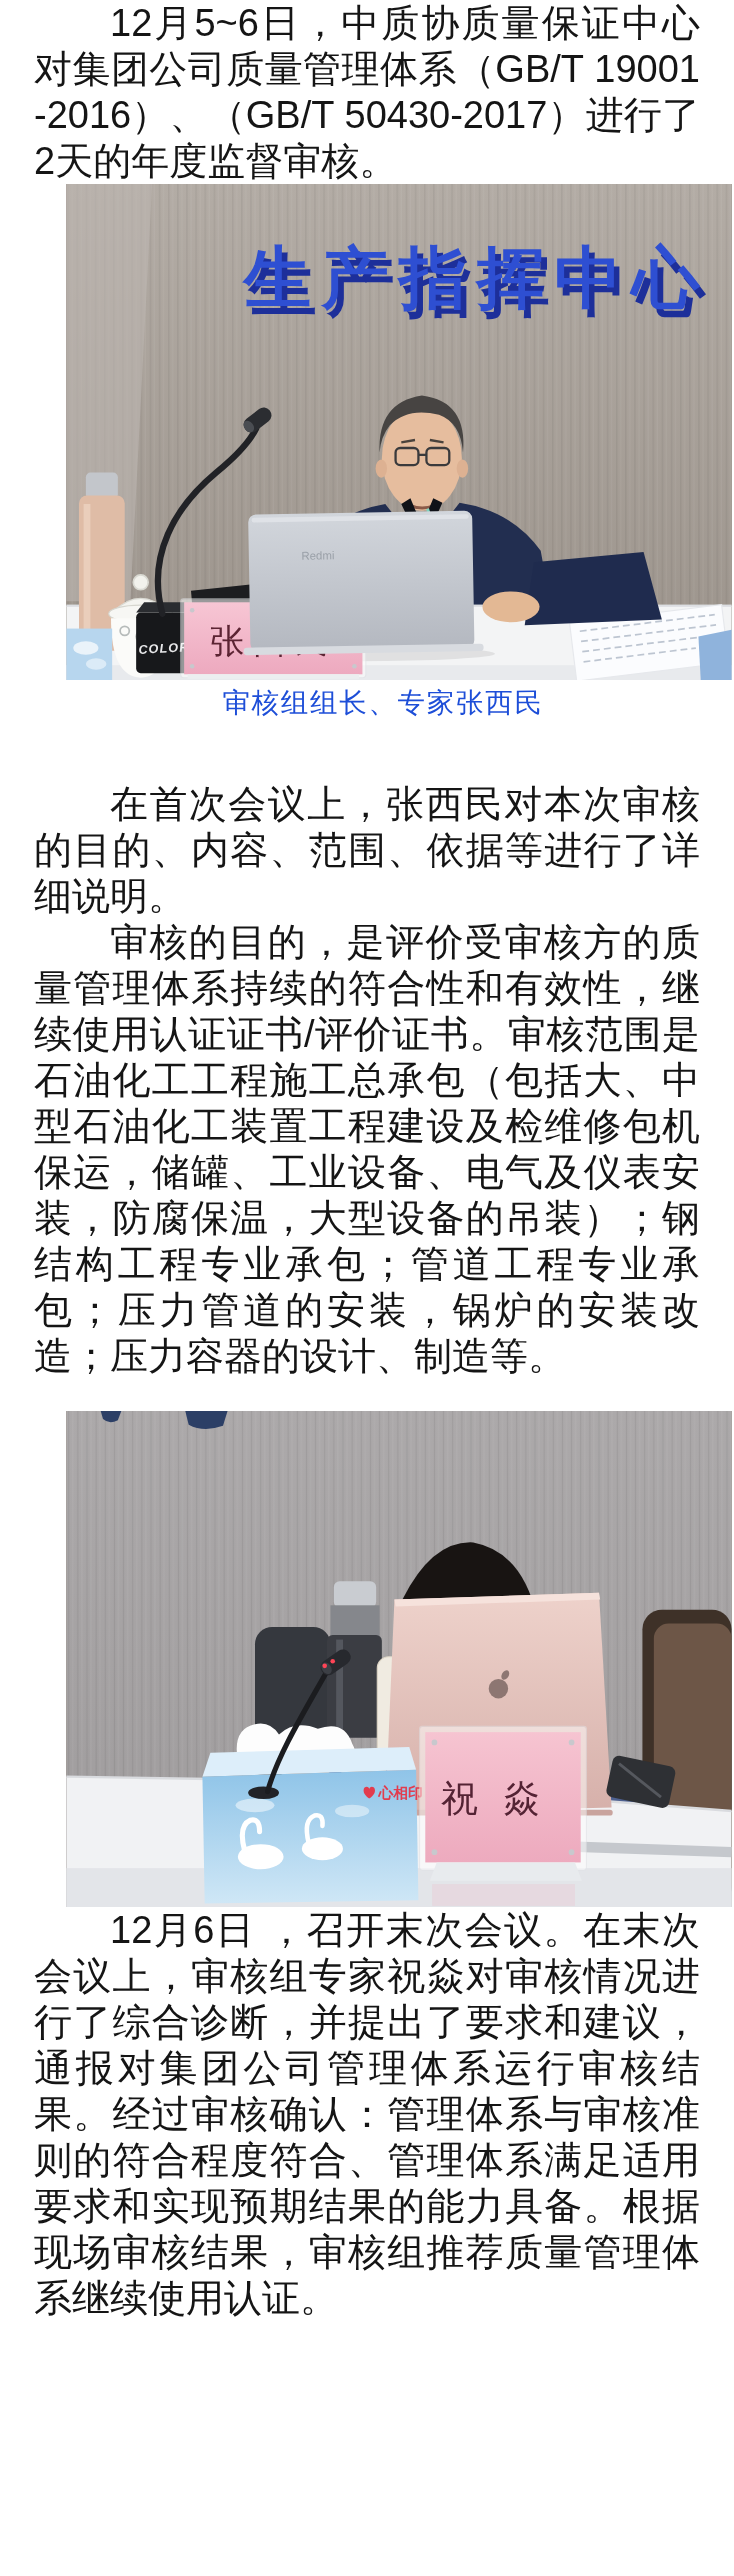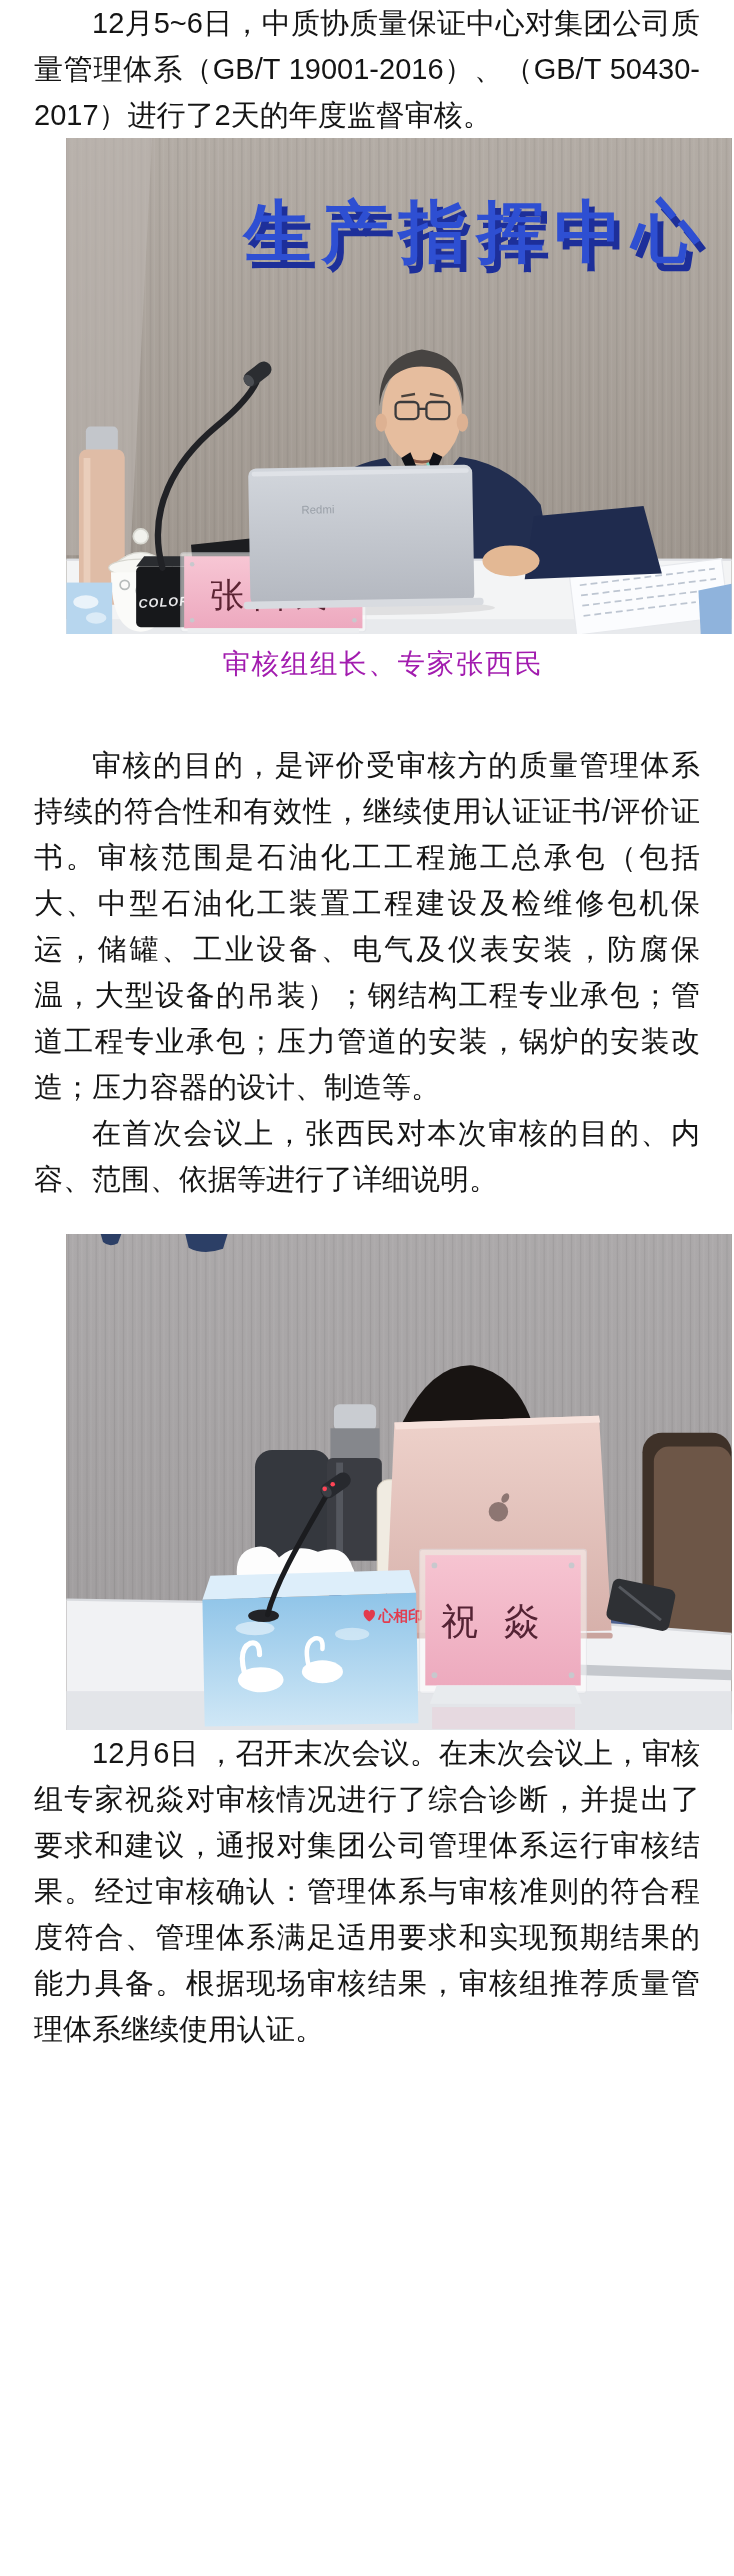--- a/index.html
+++ b/index.html
@@ -4,42 +4,42 @@
 <style>
   html,body{margin:0;padding:0;}
   body{
     width:734px;
     background:#ffffff;
     color:#151515;
     font-family:"Liberation Sans","DejaVu Sans",sans-serif;
   }
   .content{padding:0 34px 23px 34px;}
   p.body-para{
-    font-size:29px;
+    font-size:38px;
     line-height:46px;
     text-align:justify;
     text-indent:2em;
     margin:0;
     color:#151515;
     word-break:break-all;
   }
   .p1{margin-top:22px;margin-bottom:20px;}
   .p4{margin-top:46px;}
   .p5{margin-top:61px;}
   .block-after-caption{margin-top:62px;}
   figure{margin:0;padding-left:32px;}
   figure.fig2{margin-top:32px;}
   figure svg{display:block;width:666px;height:496px;background:#a39b94;}
   figcaption{
     font-size:27.5px;
     line-height:32px;
     letter-spacing:1.7px;
     text-align:center;
-    color:#a21caf;
-    margin-top:14px;
+    color:#1d4ed8;
+    margin-top:7px;
   }
 </style>
 </head>
 <body>
 
 <div class="content">
 
   <p class="body-para p1">12月5~6日，中质协质量保证中心对集团公司质量管理体系（GB/T 19001-2016）、（GB/T 50430-2017）进行了2天的年度监督审核。</p>
 
   <figure class="fig1">
@@ -165,22 +165,22 @@
 
       <g>
         <polygon points="818,662 1010,644 1042,762 802,772" fill="#1f2b4e"></polygon>
         <ellipse cx="778" cy="740" rx="50" ry="27" fill="#e3b894"></ellipse>
       </g>
     </svg>
     <figcaption>审核组组长、专家张西民</figcaption>
   </figure>
 
   <div class="block-after-caption">
+    <p class="body-para">在首次会议上，张西民对本次审核的目的、内容、范围、依据等进行了详细说明。</p>
     <p class="body-para">审核的目的，是评价受审核方的质量管理体系持续的符合性和有效性，继续使用认证证书/评价证书。审核范围是石油化工工程施工总承包（包括大、中型石油化工装置工程建设及检维修包机保运，储罐、工业设备、电气及仪表安装，防腐保温，大型设备的吊装）；钢结构工程专业承包；管道工程专业承包；压力管道的安装，锅炉的安装改造；压力容器的设计、制造等。</p>
-    <p class="body-para">在首次会议上，张西民对本次审核的目的、内容、范围、依据等进行了详细说明。</p>
   </div>
 
 
   <figure class="fig2">
     <svg viewBox="0 0 1164 868" xmlns="http://www.w3.org/2000/svg">
       <defs>
         <linearGradient id="wall2" x1="0" y1="0" x2="0" y2="1">
           <stop offset="0" stop-color="#aca9aa"></stop>
             <stop offset="1" stop-color="#9e9b9c"></stop>
         </linearGradient>

